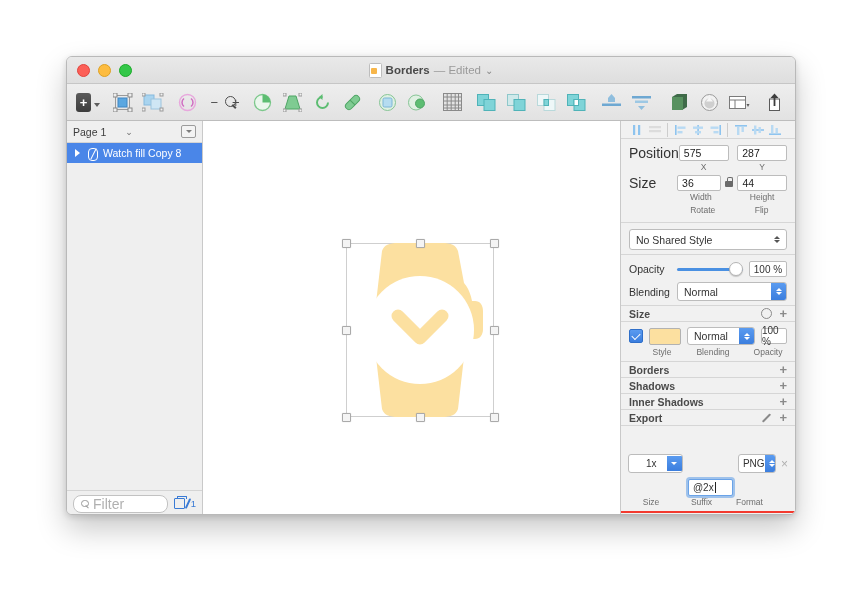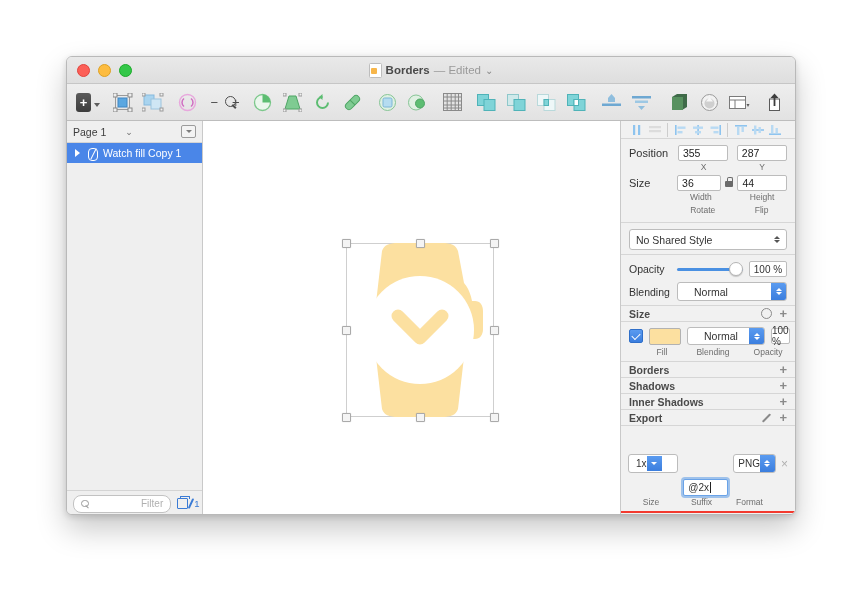--- a/index.html
+++ b/index.html
@@ -130,21 +130,21 @@
     height:25px;border-top:1px solid #d4d4d4;background:#efefef;
     display:flex;align-items:center;padding:0 6px;gap:6px;
   }
   .filterfield{
     flex:1;height:16px;border:1px solid #c2c2c2;border-radius:8px;background:#fff;
     display:flex;align-items:center;gap:4px;padding:0 7px;
   }
   .filterfield .mg{position:relative;width:8px;height:8px;flex:none;}
   .filterfield .mg .lens{position:absolute;left:0;top:0;width:5.5px;height:5.5px;border:1.1px solid #9a9a9a;border-radius:50%;}
   .filterfield .mg .hdl{position:absolute;left:5px;top:5px;width:3.5px;height:1.1px;background:#9a9a9a;transform:rotate(45deg);transform-origin:0 0;}
-  .filterfield .ph{font-size:10px;color:#b0b0b0;margin-left:48px;}
+  .filterfield .ph{font-size:14px;color:#b0b0b0;}
   .lcount{display:flex;align-items:center;gap:2px;font-size:9.5px;color:#3a7bd5;}
   .lcount .sq{
     width:9px;height:9px;border:1.4px solid #3a7bd5;border-radius:1px;position:relative;
   }
   .lcount .sq:before{
     content:"";position:absolute;left:2px;top:-3.5px;width:8px;height:2.5px;border:1.4px solid #3a7bd5;
     border-bottom:none;border-radius:1px 1px 0 0;
   }
   .lcount .pen{width:2px;height:11px;background:#3a7bd5;transform:rotate(25deg);border-radius:1px;}
 
@@ -165,21 +165,21 @@
   }
   .align-row{
     height:24px;display:flex;align-items:center;gap:0px;padding:0 8px;
     border-bottom:1px solid #d6d6d6;background:#f1f1f1;
   }
   .alignbtn{width:17px;height:17px;display:flex;align-items:center;justify-content:center;}
   .align-divider{width:1px;height:14px;background:#cdcdcd;margin:0 4px;}
 
   .sec{padding:6px 8px 4px 8px;border-bottom:1px solid #d6d6d6;}
   .fieldrow{display:flex;align-items:center;margin-bottom:1px;}
-  .fieldrow .rlbl{width:56px;font-size:11px;color:#333;}
+  .fieldrow .rlbl{width:56px;font-size:14px;color:#333;}
   .num{
     width:50px;height:16px;border:1px solid #bcbcbc;border-radius:2px;background:#fff;
     font-size:10.5px;color:#222;display:flex;align-items:center;padding:0 4px;box-sizing:border-box;
   }
   .num.wide{width:56px;}
   .sublbls{display:flex;margin-top:1px;margin-bottom:3px;}
   .sublbls .s{font-size:8.5px;color:#6d6d6d;text-align:center;}
   .lockicon{
     width:10px;height:12px;margin:0 3px;position:relative;flex:none;
   }
@@ -212,21 +212,21 @@
   .slider .knob{
     position:absolute;right:0;width:12px;height:12px;border-radius:50%;background:#fff;
     border:1px solid #b5b5b5;box-shadow:0 1px 1px rgba(0,0,0,.18);
   }
   .pct{
     width:38px;height:16px;border:1px solid #bcbcbc;border-radius:2px;background:#fff;
     font-size:10px;display:flex;align-items:center;justify-content:center;box-sizing:border-box;
   }
   .blendsel{
     flex:1;height:17px;border:1px solid #bcbcbc;border-radius:3px;background:#fff;
-    display:flex;align-items:center;justify-content:space-between;font-size:10.5px;padding-left:16px;overflow:hidden;
+    display:flex;align-items:center;justify-content:space-between;font-size:10.5px;padding-left:6px;overflow:hidden;
   }
   .bluepop{
     width:15px;height:100%;background:linear-gradient(#5a9bf0,#3b7ede);
     display:flex;align-items:center;justify-content:center;flex:none;
   }
   .bluepop .updown .u{border-bottom-color:#fff;}
   .bluepop .updown .d{border-top-color:#fff;}
 
   .sechead{
     height:20px;display:flex;align-items:center;justify-content:space-between;
@@ -245,21 +245,21 @@
     border:1px solid #2f6fc9;display:flex;align-items:center;justify-content:center;flex:none;
   }
   .cbox .chk{width:7px;height:4px;border-left:1.6px solid #fff;border-bottom:1.6px solid #fff;transform:rotate(-45deg);margin-bottom:2px;}
   .swatch{width:30px;height:15px;border:1px solid #b2b2b2;border-radius:2px;flex:none;}
   .fill-sub{display:flex;padding:0 8px 4px 8px;}
   .fill-sub .s{font-size:8.5px;color:#6d6d6d;text-align:center;}
 
   .exportrow{display:flex;align-items:center;padding:5px 7px 1px 7px;gap:5px;}
   .minisel{
     width:46px;height:17px;border:1px solid #bcbcbc;border-radius:3px;background:#fff;
-    display:flex;align-items:center;justify-content:flex-start;font-size:10px;padding-left:7px;overflow:hidden;
+    display:flex;align-items:center;justify-content:space-between;font-size:10px;padding-left:17px;overflow:hidden;
   }
   .suffix-wrap{position:relative;margin-top:48px;}
   .suffixfield{
     width:45px;height:17px;border:1px solid #6aa3e8;border-radius:2px;background:#fff;
     font-size:10px;display:flex;align-items:center;padding:0 4px;box-sizing:border-box;
     box-shadow:0 0 0 2px rgba(91,155,230,.55);
   }
   .caretbar{width:1px;height:11px;background:#222;margin-left:1px;}
   .fmtsel{
     width:41px;height:17px;border:1px solid #bcbcbc;border-radius:3px;background:#fff;
@@ -518,21 +518,21 @@
           </div>
       </div>
 
       <div class="layers">
         <div class="layer selected">
           <span class="disc"></span>
           <span class="thumb">
             <span class="w-body"></span>
               <span class="w-slash"></span>
           </span>
-          <span>Watch fill Copy 1</span>
+          <span>Watch fill Copy 8</span>
         </div>
       </div>
 
       <div class="filterbar">
         <div class="filterfield">
           <span class="mg">
               <span class="lens"></span>
               <span class="hdl"></span>
             </span>
           <span class="ph">Filter</span>
@@ -629,21 +629,21 @@
               <rect x="3" y="1" width="2.4" height="8" fill="#b8daf3"></rect>
               <rect x="7.5" y="4" width="2.4" height="5" fill="#b8daf3"></rect>
             </svg>
         </div>
       </div>
 
       <div class="sec">
 
         <div class="fieldrow">
           <span class="rlbl">Position</span>
-          <span class="num wide">355</span>
+          <span class="num wide">575</span>
           <span style="width:10px"></span>
           <span class="num wide">287</span>
         </div>
         <div class="sublbls">
           <span style="width:56px"></span>
           <span class="s" style="width:56px">X</span>
           <span style="width:10px"></span>
           <span class="s" style="width:56px">Y</span>
         </div>
 
@@ -723,21 +723,21 @@
                 <span class="updown">
                   <span class="u"></span>
                   <span class="d"></span>
                 </span>
               </span>
           </span>
           <span class="pct">100 %</span>
         </div>
         <div class="fill-sub">
           <span style="width:18px"></span>
-          <span class="s" style="width:30px">Fill</span>
+          <span class="s" style="width:30px">Style</span>
           <span style="width:6px"></span>
           <span class="s" style="width:60px">Blending</span>
           <span style="width:6px"></span>
           <span class="s" style="width:38px">Opacity</span>
         </div>
       </div>
 
       <div class="sechead">
         <span>Borders</span>
         <span class="acts">

